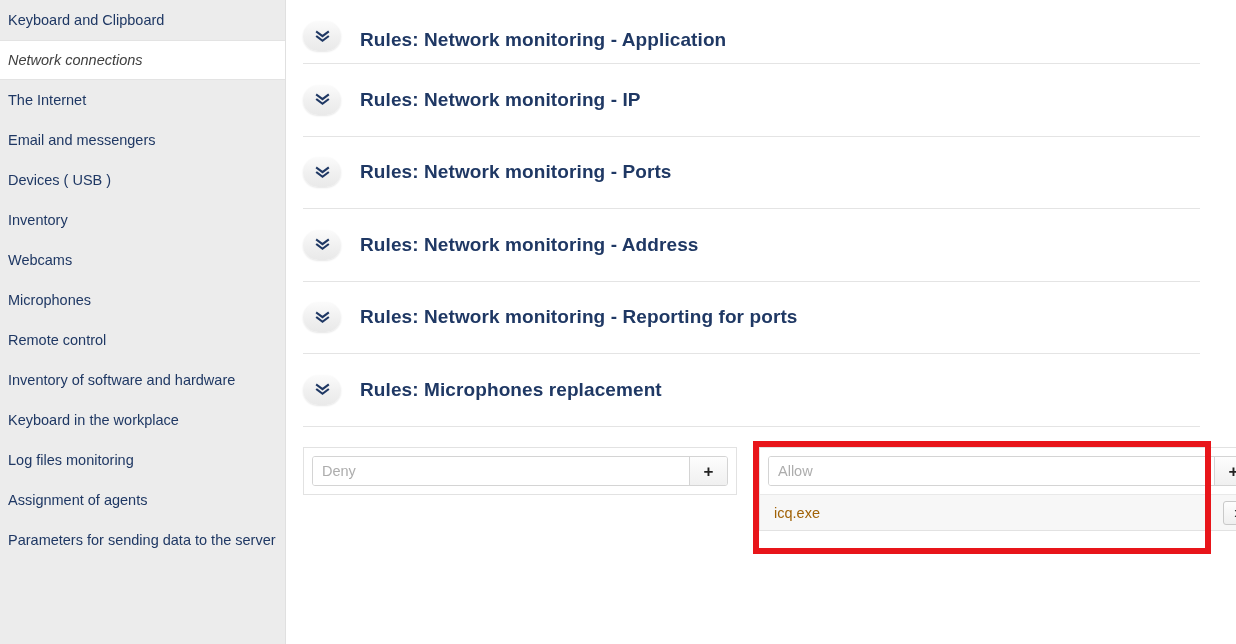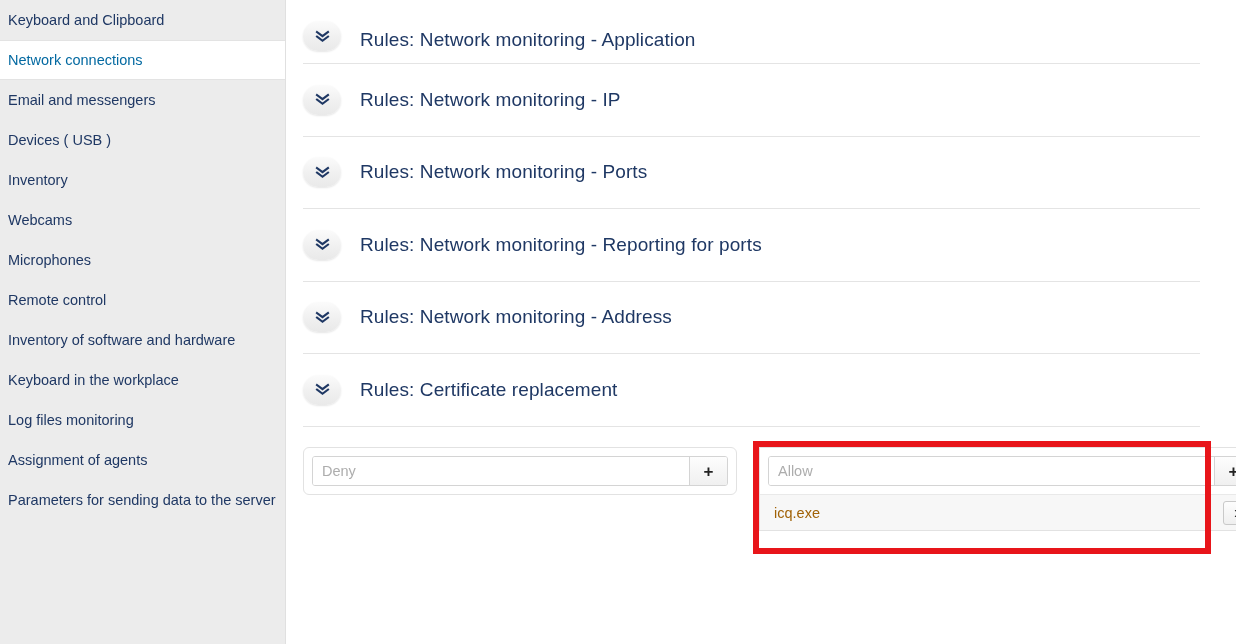--- a/index.html
+++ b/index.html
@@ -37,43 +37,45 @@
     padding: 0 8px 0 8px;
     font-size: 14.5px;
     color: #1f3864;
     white-space: nowrap;
     overflow: hidden;
     background: #ececec;
     cursor: pointer;
   }
   .side-item.active {
     background: #ffffff;
-    color: #0369a1;
+    color: #404040;
     border-top: 1px solid #e3e3e3;
     border-bottom: 1px solid #e3e3e3;
     line-height: 38px;
+    font-style: italic;
   }
 
   
   #main {
     flex: 1 1 auto;
     position: relative;
     background: #ffffff;
     height: 644px;
     overflow: hidden;
   }
 
   .section-row {
     position: relative;
     height: 72.5px;
     margin-left: 17px;
     width: 897px;
     border-bottom: 1px solid #e4e4e4;
     display: flex;
     align-items: center;
+    font-weight: bold;
   }
   .section-row:first-child { height: 64px; align-items: flex-end; padding-bottom: 12px; }
 
   .expander {
     width: 38px;
     height: 30px;
     border-radius: 15px;
     background: linear-gradient(180deg,#fbfbfb 0%, #f0f0f0 55%, #e9e9e9 100%);
     box-shadow: 0 1px 2px rgba(0,0,0,0.10);
     display: flex;
@@ -100,21 +102,21 @@
     width: 1202px;
     height: 120px;
   }
 
   .panel {
     position: absolute;
     top: 0;
     border: 1px solid #e2e2e2;
     background: #ffffff;
   }
-  .panel.deny  { left: 0px;   width: 434px; border-radius: 6px; }
+  .panel.deny  { left: 0px;   width: 434px; }
   .panel.allow { left: 456px; width: 503px; }
 
   .red-frame {
     position: absolute;
     left: 450px;
     top: -6px;
     width: 458px;
     height: 113px;
     border: 6px solid #e8151a;
     pointer-events: none;
@@ -198,20 +200,23 @@
 <div id="app">
 
   <nav id="sidebar">
     <div class="side-item">
       <span>Keyboard and Clipboard</span>
     </div>
     <div class="side-item active">
       <span>Network connections</span>
     </div>
     <div class="side-item">
+      <span>The Internet</span>
+    </div>
+    <div class="side-item">
       <span>Email and messengers</span>
     </div>
     <div class="side-item">
       <span>Devices ( USB )</span>
     </div>
     <div class="side-item">
       <span>Inventory</span>
     </div>
     <div class="side-item">
       <span>Webcams</span>
@@ -271,41 +276,41 @@
       <div class="section-title">Rules: Network monitoring - Ports</div>
     </div>
 
     <div class="section-row">
       <div class="expander">
         <svg width="15" height="13" viewBox="0 0 15 13" aria-hidden="true">
           <path d="M2 2 L7.5 6.2 L13 2" fill="none" stroke="#1f3864" stroke-width="2.1" stroke-linecap="square"></path>
           <path d="M2 6.6 L7.5 10.8 L13 6.6" fill="none" stroke="#1f3864" stroke-width="2.1" stroke-linecap="square"></path>
         </svg>
       </div>
+      <div class="section-title">Rules: Network monitoring - Address</div>
+    </div>
+
+    <div class="section-row">
+      <div class="expander">
+        <svg width="15" height="13" viewBox="0 0 15 13" aria-hidden="true">
+          <path d="M2 2 L7.5 6.2 L13 2" fill="none" stroke="#1f3864" stroke-width="2.1" stroke-linecap="square"></path>
+          <path d="M2 6.6 L7.5 10.8 L13 6.6" fill="none" stroke="#1f3864" stroke-width="2.1" stroke-linecap="square"></path>
+        </svg>
+      </div>
       <div class="section-title">Rules: Network monitoring - Reporting for ports</div>
     </div>
 
     <div class="section-row">
       <div class="expander">
         <svg width="15" height="13" viewBox="0 0 15 13" aria-hidden="true">
           <path d="M2 2 L7.5 6.2 L13 2" fill="none" stroke="#1f3864" stroke-width="2.1" stroke-linecap="square"></path>
           <path d="M2 6.6 L7.5 10.8 L13 6.6" fill="none" stroke="#1f3864" stroke-width="2.1" stroke-linecap="square"></path>
         </svg>
       </div>
-      <div class="section-title">Rules: Network monitoring - Address</div>
-    </div>
-
-    <div class="section-row">
-      <div class="expander">
-        <svg width="15" height="13" viewBox="0 0 15 13" aria-hidden="true">
-          <path d="M2 2 L7.5 6.2 L13 2" fill="none" stroke="#1f3864" stroke-width="2.1" stroke-linecap="square"></path>
-          <path d="M2 6.6 L7.5 10.8 L13 6.6" fill="none" stroke="#1f3864" stroke-width="2.1" stroke-linecap="square"></path>
-        </svg>
-      </div>
-      <div class="section-title">Rules: Certificate replacement</div>
+      <div class="section-title">Rules: Microphones replacement</div>
     </div>
 
     <div id="panels">
 
       <div class="panel deny">
         <div class="panel-inner">
           <div class="add-row">
             <input class="add-input" type="text" placeholder="Deny" style="">
             <button class="add-btn">+</button>
           </div>

